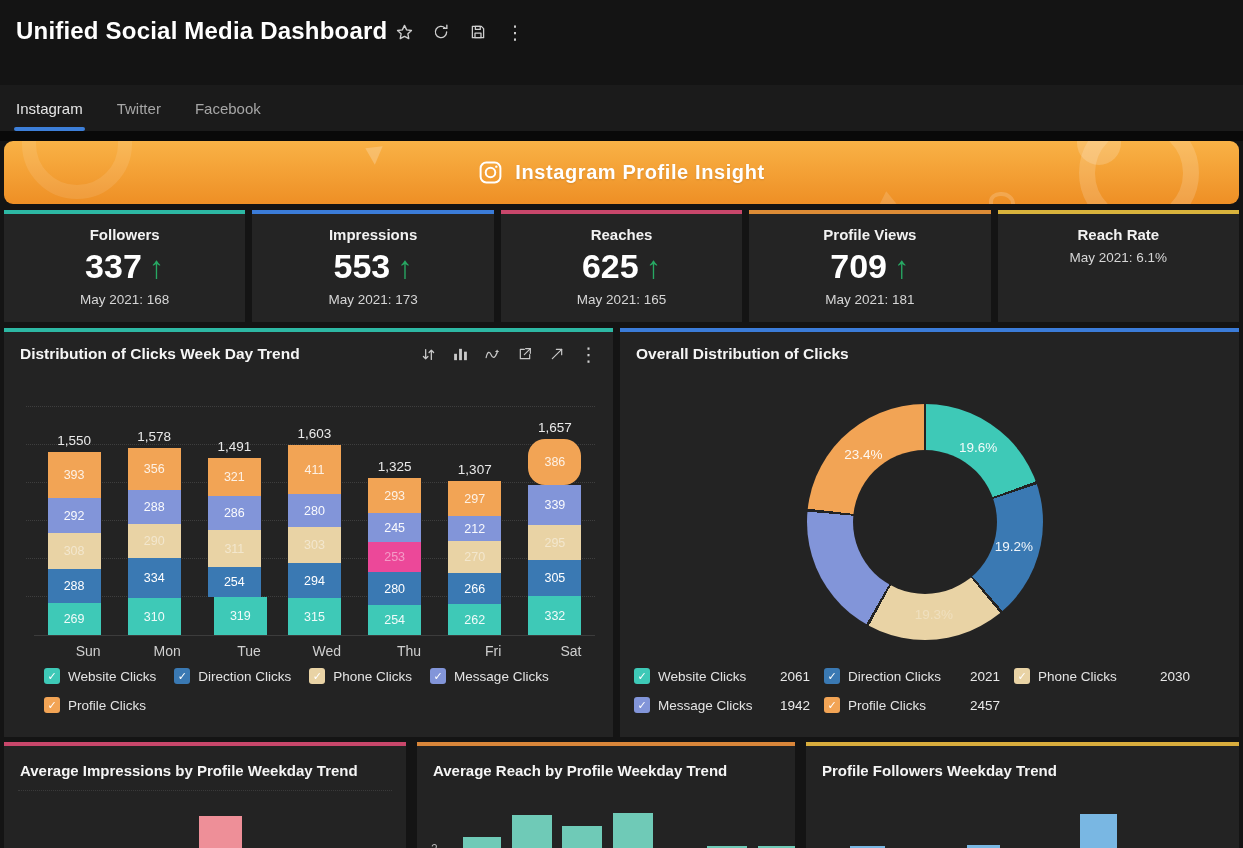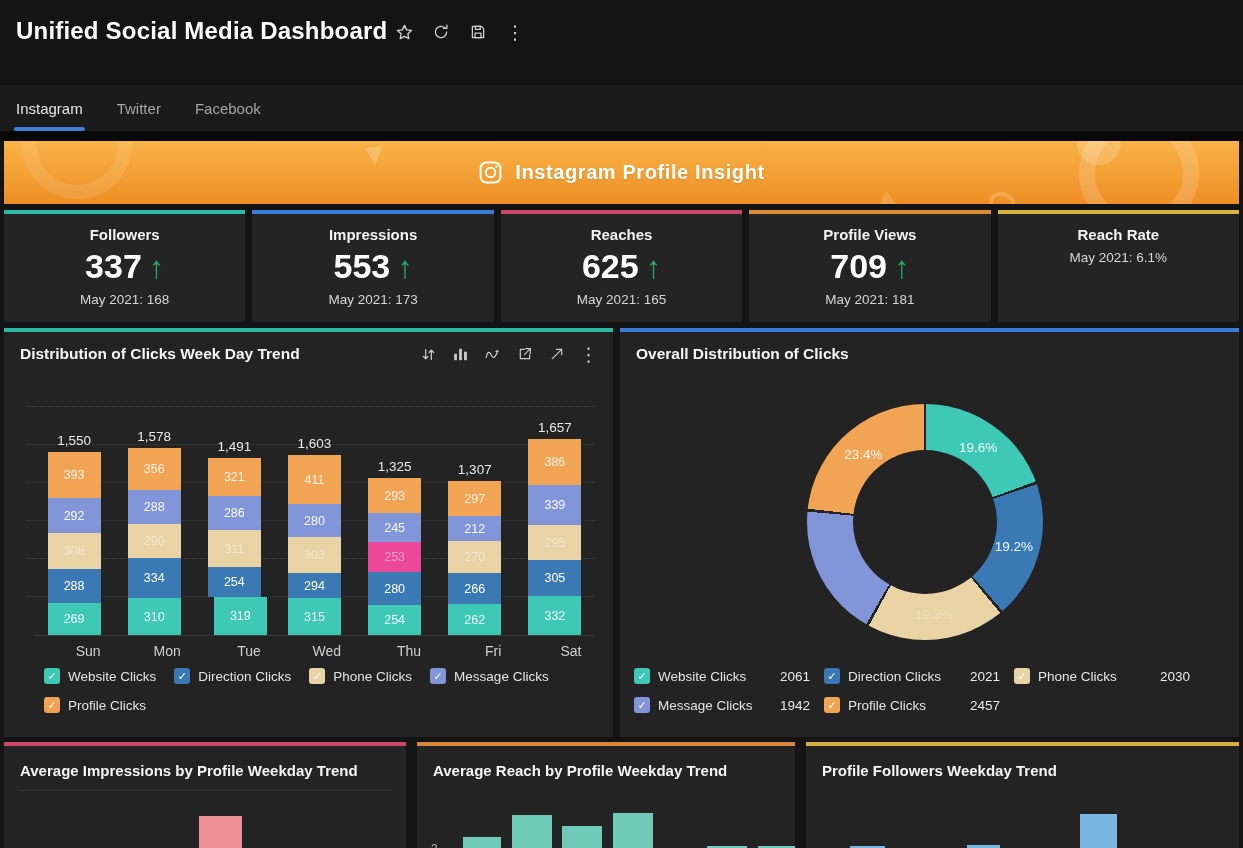--- a/index.html
+++ b/index.html
@@ -17,21 +17,21 @@
   .kebab { font-size: 19px; color: #cfcfcf; line-height: 1; }
   
   .tab-bar { position: absolute; top: 85px; left: 0; right: 0; height: 46px; background: #1b1b1b; display: flex; padding-left: 14px; gap: 30px; }
   .dark-gap { position: absolute; top: 131px; left: 0; right: 0; height: 10px; background: #090909; }
   .tab { position: relative; height: 100%; display: flex; align-items: center; font-size: 15px; color: #a6a6a6; padding: 0 2px; cursor: pointer; }
   .tab.active { color: #e5e5e5; font-weight: 400; }
   .tab.active::after { content:""; position: absolute; left: 0; right: 0; bottom: 0; height: 4px; background: #3d7fd9; border-radius: 2px; }
   
   .banner { position: absolute; top: 141px; left: 4px; width: 1235px; height: 63px;
     background: linear-gradient(180deg,#f9b246 0%, #ee8f25 100%);
-    display: flex; align-items: center; justify-content: center; gap: 12px; overflow: hidden; }
+    display: flex; align-items: center; justify-content: center; gap: 12px; overflow: hidden; border-radius: 9px; }
   .banner-title { font-size: 20px; font-weight: 700; color: #fff; letter-spacing: 0.6px; text-shadow: 0 1px 2px rgba(0,0,0,0.12); }
   .deco { position: absolute; border-radius: 50%; pointer-events: none; }
   .ring-a { right: 40px; top: -28px; width: 120px; height: 120px; border: 16px solid rgba(255,255,255,0.16); }
   .dot-a  { right: 118px; top: -20px; width: 44px; height: 44px; background: rgba(255,255,255,0.18); }
   .ring-b { left: 18px; top: -52px; width: 110px; height: 110px; border: 14px solid rgba(255,255,255,0.10); }
   .tri { position:absolute; left: 365px; top: 2px; width: 0; height: 0; border-left: 16px solid rgba(255,255,255,0.22); border-top: 7px solid transparent; border-bottom: 12px solid transparent; transform: rotate(-30deg); }
   .tri2 { position:absolute; left: 875px; bottom: -6px; width: 0; height: 0; border-left: 14px solid rgba(255,255,255,0.15); border-top: 10px solid transparent; border-bottom: 6px solid transparent; transform: rotate(140deg); }
   .blob { position:absolute; left: 985px; bottom: -10px; width: 26px; height: 22px; border: 4px solid rgba(255,255,255,0.18); border-radius: 45% 55% 50% 50%; }
   
   .kpi-row { position: absolute; top: 210px; left: 4px; width: 1235px; display: flex; gap: 7px; }
@@ -230,42 +230,42 @@
             <div class="bar-seg" style="height: 34px; background: rgb(130, 149, 217); color: rgba(255, 255, 255, 0.95);">286</div>
             <div class="bar-seg" style="height: 37px; background: rgb(233, 211, 165); color: rgba(255, 255, 255, 0.45);">311</div>
             <div class="bar-seg" style="height: 30px; background: rgb(58, 121, 179); color: rgb(255, 255, 255);">254</div>
             <div class="bar-seg" style="height: 38px; background: rgb(62, 201, 183); color: rgba(255, 255, 255, 0.92); margin-left: 12px;">319</div>
           </div>
           <div class="bar-col">
             <div class="bar-total">1,603</div>
             <div class="bar-seg" style="height: 49px; background: rgb(242, 164, 85); color: rgba(255, 255, 255, 0.85);">411</div>
             <div class="bar-seg" style="height: 33px; background: rgb(130, 149, 217); color: rgba(255, 255, 255, 0.95);">280</div>
             <div class="bar-seg" style="height: 36px; background: rgb(233, 211, 165); color: rgba(255, 255, 255, 0.45);">303</div>
-            <div class="bar-seg" style="height: 25px; background: rgb(58, 121, 179); color: rgb(255, 255, 255);">294</div>
+            <div class="bar-seg" style="height: 35px; background: rgb(58, 121, 179); color: rgb(255, 255, 255);">294</div>
             <div class="bar-seg" style="height: 37px; background: rgb(62, 201, 183); color: rgba(255, 255, 255, 0.92);">315</div>
           </div>
           <div class="bar-col">
             <div class="bar-total">1,325</div>
             <div class="bar-seg" style="height: 35px; background: rgb(242, 164, 85); color: rgba(255, 255, 255, 0.85);">293</div>
             <div class="bar-seg" style="height: 29px; background: rgb(130, 149, 217); color: rgba(255, 255, 255, 0.95);">245</div>
             <div class="bar-seg" style="height: 30px; background: #ec4899; color: rgba(255, 255, 255, 0.45);">253</div>
             <div class="bar-seg" style="height: 33px; background: rgb(58, 121, 179); color: rgb(255, 255, 255);">280</div>
             <div class="bar-seg" style="height: 30px; background: rgb(62, 201, 183); color: rgba(255, 255, 255, 0.92);">254</div>
           </div>
           <div class="bar-col">
             <div class="bar-total">1,307</div>
             <div class="bar-seg" style="height: 35px; background: rgb(242, 164, 85); color: rgba(255, 255, 255, 0.85);">297</div>
             <div class="bar-seg" style="height: 25px; background: rgb(130, 149, 217); color: rgba(255, 255, 255, 0.95);">212</div>
             <div class="bar-seg" style="height: 32px; background: rgb(233, 211, 165); color: rgba(255, 255, 255, 0.45);">270</div>
             <div class="bar-seg" style="height: 31px; background: rgb(58, 121, 179); color: rgb(255, 255, 255);">266</div>
             <div class="bar-seg" style="height: 31px; background: rgb(62, 201, 183); color: rgba(255, 255, 255, 0.92);">262</div>
           </div>
           <div class="bar-col">
             <div class="bar-total">1,657</div>
-            <div class="bar-seg" style="height: 46px; background: rgb(242, 164, 85); color: rgba(255, 255, 255, 0.85);">386</div>
+            <div class="bar-seg" style="height: 46px; background: rgb(242, 164, 85); color: rgba(255, 255, 255, 0.85); border-radius: 17px;">386</div>
             <div class="bar-seg" style="height: 40px; background: rgb(130, 149, 217); color: rgba(255, 255, 255, 0.95);">339</div>
             <div class="bar-seg" style="height: 35px; background: rgb(233, 211, 165); color: rgba(255, 255, 255, 0.45);">295</div>
             <div class="bar-seg" style="height: 36px; background: rgb(58, 121, 179); color: rgb(255, 255, 255);">305</div>
             <div class="bar-seg" style="height: 39px; background: rgb(62, 201, 183); color: rgba(255, 255, 255, 0.92);">332</div>
           </div>
         </div>
       <div class="x-labels">
           <div class="x-label">Sun</div>
           <div class="x-label">Mon</div>
           <div class="x-label">Tue</div>

